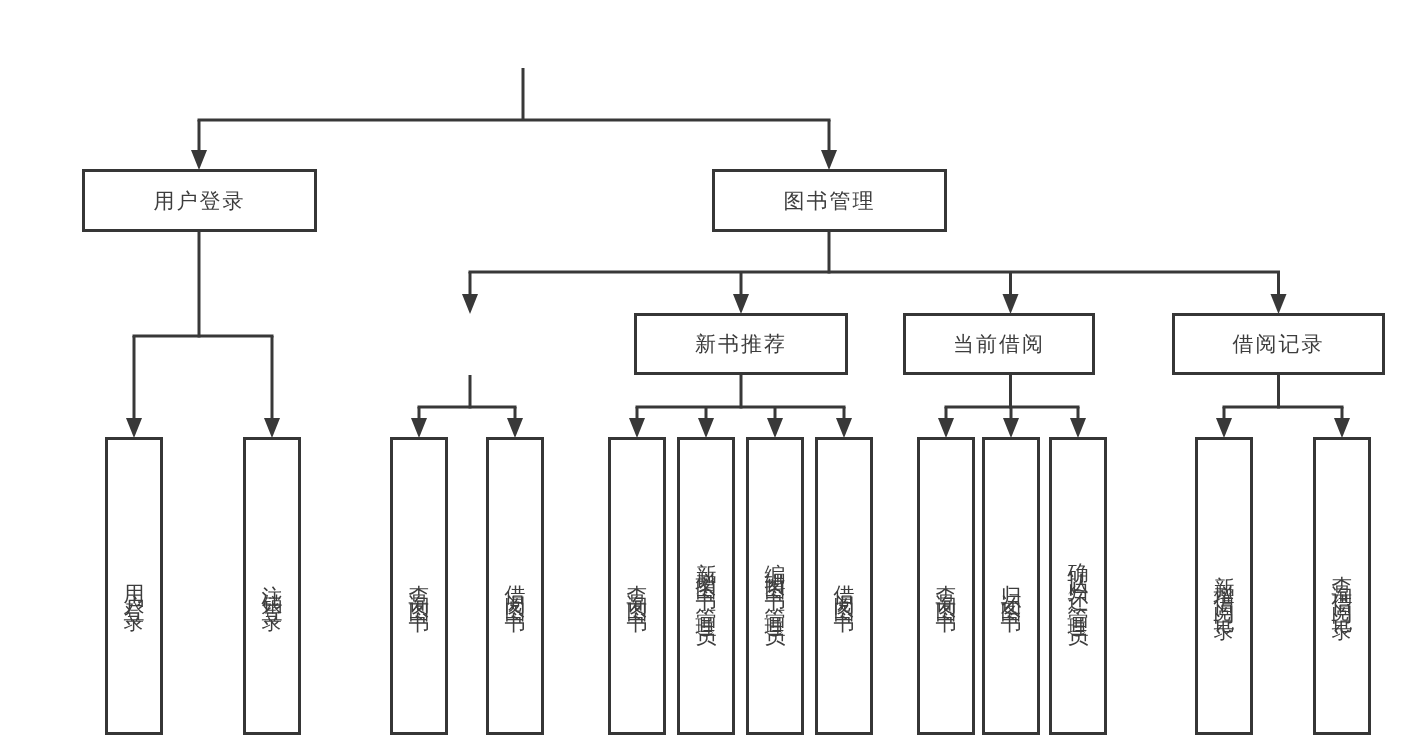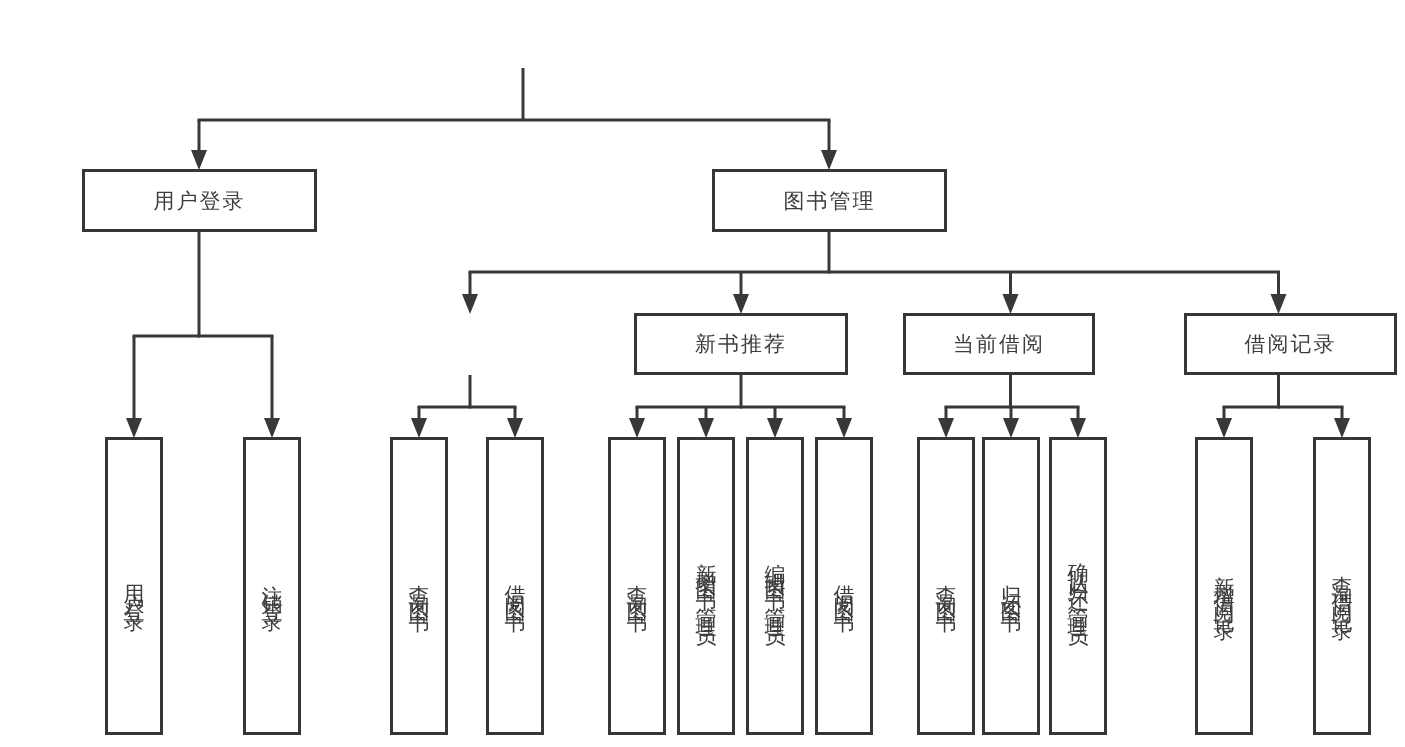--- a/index.html
+++ b/index.html
@@ -105,21 +105,21 @@
   <div class="box l2" style="left:712px;">
     <span class="hlabel">图书管理</span>
   </div>
 
   <div class="box l3" style="left:634px;">
     <span class="hlabel">新书推荐</span>
   </div>
   <div class="box l3" style="left:903px;width:192px;">
     <span class="hlabel">当前借阅</span>
   </div>
-  <div class="box l3" style="left:1172px;width:213px;margin-left:12px;">
+  <div class="box l3" style="left:1172px;width:213px;">
     <span class="hlabel">借阅记录</span>
   </div>
 
   <div class="box leaf" style="left:105px;">
     <span>用户登录</span>
   </div>
   <div class="box leaf" style="left:243px;">
     <span>注销登录</span>
   </div>
 

